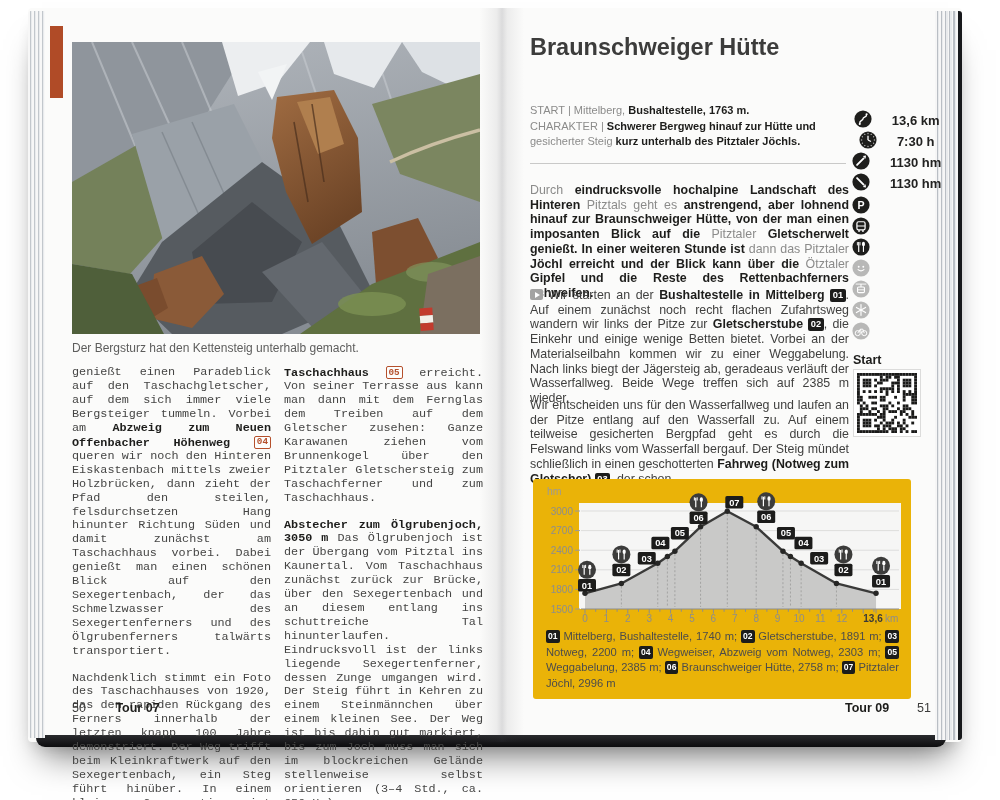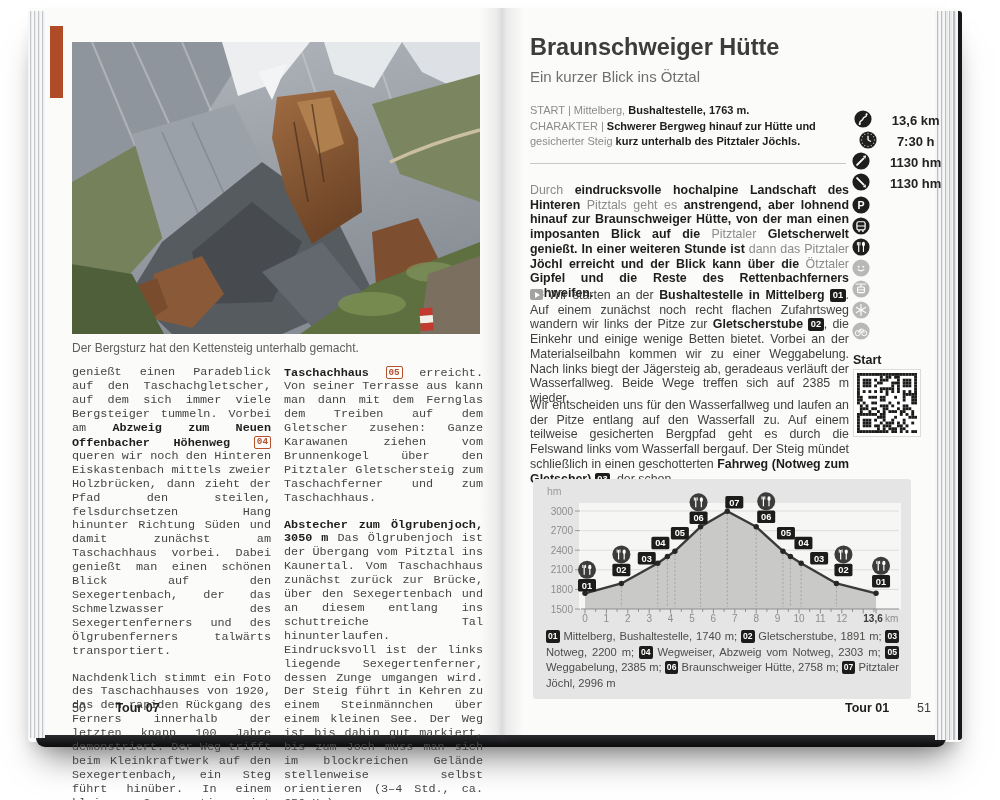--- a/index.html
+++ b/index.html
@@ -44,21 +44,21 @@
   .seg-b { font-weight:700; color:#1d1d1b; }
   .seg-lt { color:#8b8b8a; }
   .seg-badge-solid { display:inline-block; background:#1c1c1b; color:#fff; font-weight:700; font-size:9.3px;
     line-height:11px; padding:1px 2.5px; border-radius:2px; vertical-align:1px; }
   .seg-badge-outline { display:inline-block; border:1px solid #b5502c; color:#b5502c; background:#fdfdfc; font-weight:700;
     font-size:9.3px; line-height:10px; padding:0.5px 2px; border-radius:2px; vertical-align:1px; }
   .seg-play { display:inline-block; position:relative; width:13px; height:11px; background:#a3a3a2; border-radius:2px; vertical-align:-1px; }
   .seg-play::after { content:''; position:absolute; left:4.5px; top:2.6px; border-left:5.5px solid #fff;
     border-top:3px solid transparent; border-bottom:3px solid transparent; }
 
-  .chart-card { position:absolute; left:505px; top:471px; width:378px; height:220px; background:#e5e5e5; border-radius:3px; }
+  .chart-card { position:absolute; left:505px; top:471px; width:378px; height:220px; background:#eab308; border-radius:3px; }
   #profile-svg { position:absolute; left:0; top:2px; }
   .legend { position:absolute; left:13px; top:150px; width:353px; font-size:11.2px; line-height:15.6px; color:#4c4c4b; text-align:justify; }
   .legend .seg-badge-solid { font-size:8.6px; padding:1px 2px; }
 
   .stats { position:absolute; left:824px; top:102px; }
   .stat-row { display:flex; align-items:center; gap:20px; height:21px;justify-content:center; }
   .stat-row .val { font-size:13px; font-weight:600; color:#222221; white-space:nowrap; }
   .features { position:absolute; left:824px; top:186px; }
   .feat-row { height:21px; display:flex; align-items:center; }
   .qr-label { position:absolute; left:825px; top:345px; font-size:12.5px; font-weight:700; color:#1d1d1b;text-align:right; }
@@ -146,21 +146,20 @@
         </div>
       </div>
       <div class="footer footer-left">
         <span class="fpn">50</span>
         <span class="ftr">Tour 07</span>
       </div>
     </div>
 
     <div class="page">
       <h1 class="title">Braunschweiger Hütte</h1>
-      <div class="subtitle">Ein kurzer Blick ins Ötztal</div>
       <div class="meta">
         <div><span class="seg-lt">START | Mittelberg, </span><span class="seg-b">Bushaltestelle, 1763 m.</span></div>
         <div><span class="seg-lt">CHARAKTER | </span><span class="seg-b">Schwerer Bergweg hinauf zur Hütte und </span><span class="seg-lt">gesicherter Steig </span><span class="seg-b">kurz unterhalb des Pitztaler Jöchls.</span></div>
       </div>
       <div class="divider"></div>
       <p class="intro"><span class="seg-lt">Durch </span><span class="seg-b">eindrucksvolle hochalpine Landschaft des Hinteren </span><span class="seg-lt">Pitztals geht es </span><span class="seg-b">anstrengend, aber lohnend hinauf zur Braunschweiger Hütte, von der man einen imposanten Blick auf die </span><span class="seg-lt">Pitztaler </span><span class="seg-b">Gletscherwelt genießt. In einer weiteren Stunde ist </span><span class="seg-lt">dann das Pitztaler </span><span class="seg-b">Jöchl erreicht und der Blick kann über die </span><span class="seg-lt">Ötztaler </span><span class="seg-b">Gipfel und die Reste des Rettenbachferners schweifen.</span></p>
       <p class="rp p1"><span class="seg-play"></span><span>  Wir starten an der </span><span class="seg-b">Bushaltestelle in Mittelberg </span><span class="seg-badge-solid">01</span><span>. Auf einem zunächst noch recht flachen Zufahrtsweg wandern wir links der Pitze zur </span><span class="seg-b">Gletscherstube </span><span class="seg-badge-solid">02</span><span>, die Einkehr und einige wenige Betten bietet. Vorbei an der Materialseilbahn kommen wir zu einer Weggabelung. Nach links biegt der Jägersteig ab, geradeaus verläuft der Wasserfallweg. Beide Wege treffen sich auf 2385 m wieder.</span></p>
       <p class="rp p2"><span>Wir entscheiden uns für den Wasserfallweg und laufen an der Pitze entlang auf den Wasserfall zu. Auf einem teilweise gesicherten Bergpfad geht es durch die Felswand links vom Wasserfall bergauf. Der Steig mündet schließlich in einen geschotterten </span><span class="seg-b">Fahrweg (Notweg zum Gletscher) </span><span class="seg-badge-solid">03</span><span>, der schon</span></p>
 
       <div class="chart-card">
@@ -694,18 +693,18 @@
             <rect x="28.57" y="57.14" width="2.86" height="2.86" fill="#1a1a19"></rect>
             <rect x="34.29" y="57.14" width="2.86" height="2.86" fill="#1a1a19"></rect>
             <rect x="37.14" y="57.14" width="2.86" height="2.86" fill="#1a1a19"></rect>
             <rect x="42.86" y="57.14" width="2.86" height="2.86" fill="#1a1a19"></rect>
             <rect x="48.57" y="57.14" width="2.86" height="2.86" fill="#1a1a19"></rect>
             <rect x="54.29" y="57.14" width="2.86" height="2.86" fill="#1a1a19"></rect>
             <rect x="57.14" y="57.14" width="2.86" height="2.86" fill="#1a1a19"></rect>
           </svg></div>
 
       <div class="footer footer-right">
-        <span class="ftr">Tour 01</span>
+        <span class="ftr">Tour 09</span>
         <span class="fpn">51</span>
       </div>
     </div>
   </div>
 </div>
 
 </body></html>

